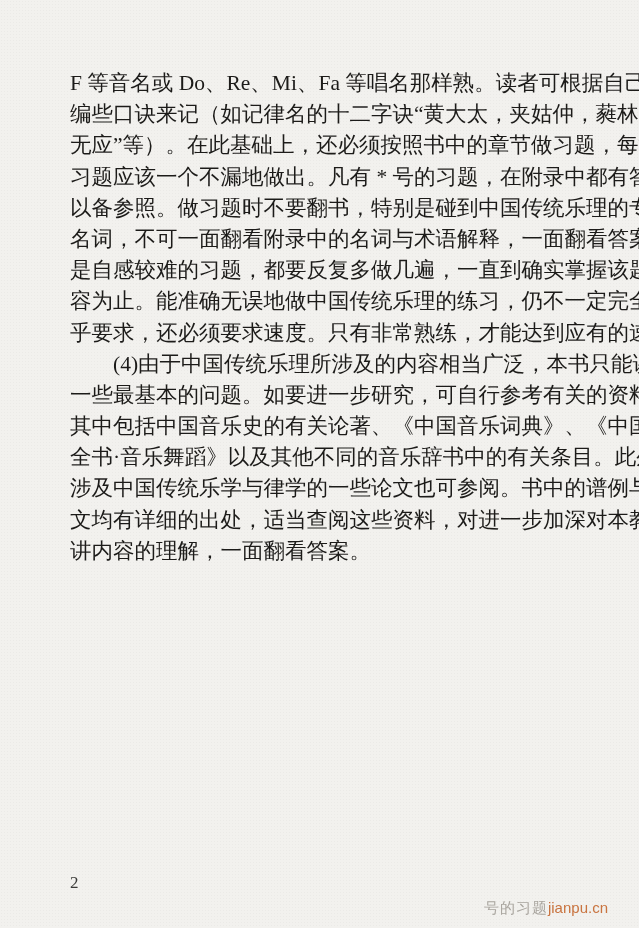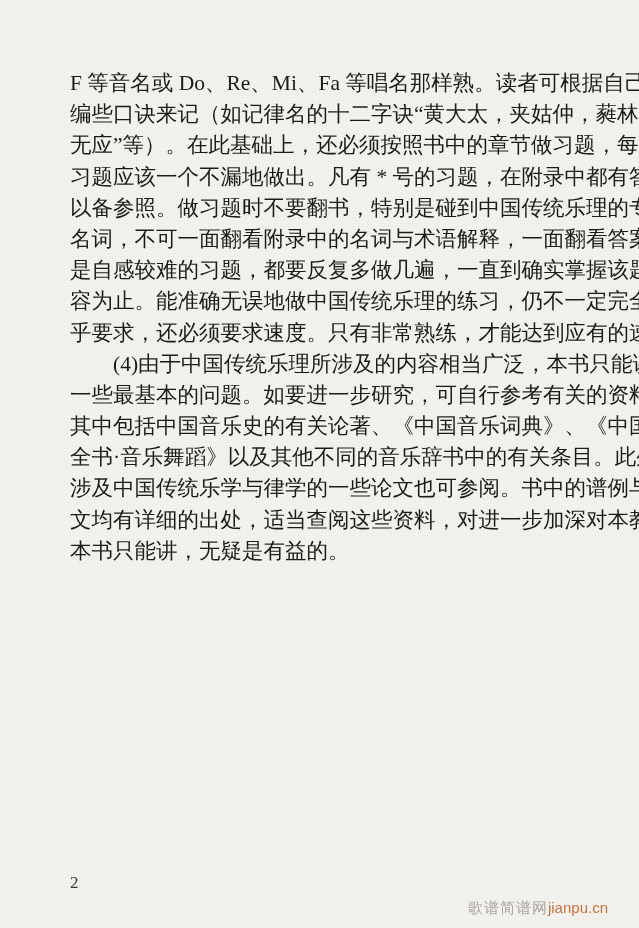--- a/index.html
+++ b/index.html
@@ -79,22 +79,22 @@
     <div class="line">名词，不可一面翻看附录中的名词与术语解释，一面翻看答案。凡</div>
     <div class="line">是自感较难的习题，都要反复多做几遍，一直到确实掌握该题的内</div>
     <div class="line">容为止。能准确无误地做中国传统乐理的练习，仍不一定完全合</div>
     <div class="line">乎要求，还必须要求速度。只有非常熟练，才能达到应有的速度。</div>
     <div class="line">　　(4)由于中国传统乐理所涉及的内容相当广泛，本书只能讲</div>
     <div class="line">一些最基本的问题。如要进一步研究，可自行参考有关的资料。</div>
     <div class="line">其中包括中国音乐史的有关论著、《中国音乐词典》、《中国大百科</div>
     <div class="line">全书·音乐舞蹈》以及其他不同的音乐辞书中的有关条目。此外，</div>
     <div class="line">涉及中国传统乐学与律学的一些论文也可参阅。书中的谱例与引</div>
     <div class="line">文均有详细的出处，适当查阅这些资料，对进一步加深对本教程所</div>
-    <div class="line para-end">本书只能讲，无疑是有益的。</div>
+    <div class="line para-end">讲内容的理解，一面翻看答案。</div>
   </main>
 
   <div class="page-number">2</div>
 
   <div class="watermark">
-    <span class="wm-name">歌谱简谱网</span><span class="wm-url">jianpu.cn</span>
+    <span class="wm-name">号的习题</span><span class="wm-url">jianpu.cn</span>
   </div>
 
 </div>
 
 </body></html>

